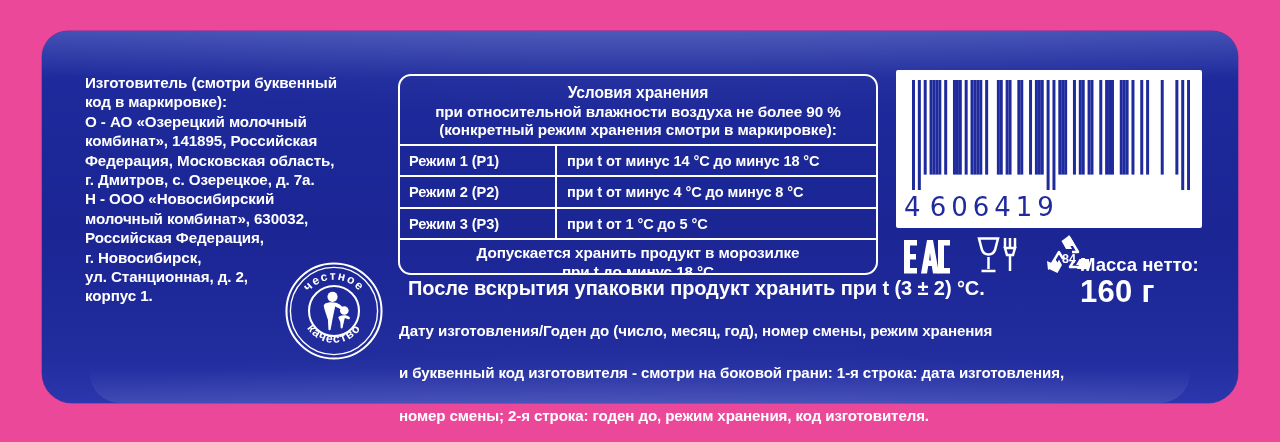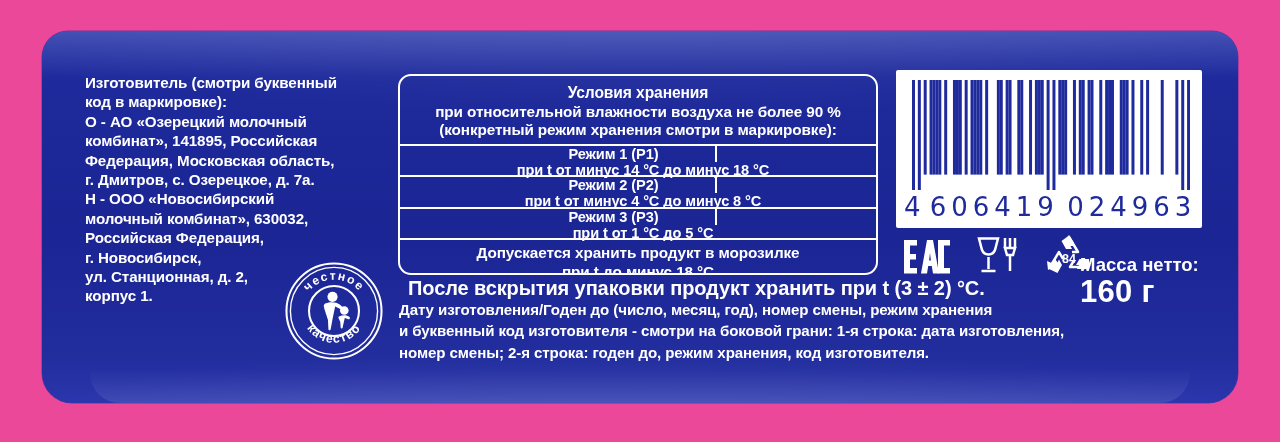--- a/index.html
+++ b/index.html
@@ -95,21 +95,20 @@
     padding: 8px 4px 4px;
     font-size: 15.3px;
     line-height: 18.6px;
   }
   #storage-table-header .ttl { font-size: 15.6px; }
   .srow {
     display: flex;
     border-top: 2.2px solid #ffffff;
     height: 29.5px;
     align-items: center;
-    flex-direction: column;
   }
   .srow .cell-mode {
     width: 157px;
     box-sizing: border-box;
     padding-left: 9px;
     border-right: 2.2px solid #ffffff;
     height: 100%;
     display: flex;
     align-items: center;
     font-size: 14.6px;
@@ -142,21 +141,21 @@
     white-space: pre;
   }
   #date-note {
     position: absolute;
     left: 357px;
     top: 268px;
     font-size: 15.1px;
     line-height: 21.4px;
     z-index: 3;
   }
-  #date-note div { white-space: pre; }
+  #date-note div { white-space: pre; margin-top: 21px; }
 
   
   #barcode-box {
     position: absolute;
     left: 854px;
     top: 39px;
     width: 306px;
     height: 158px;
     background: #ffffff;
     border-radius: 2px;
@@ -359,21 +358,20 @@
             <rect x="78" y="0" width="1.02" height="86" fill="#1f2a9c"></rect>
             <rect x="80" y="0" width="1.02" height="86" fill="#1f2a9c"></rect>
             <rect x="85" y="0" width="1.02" height="86" fill="#1f2a9c"></rect>
             <rect x="90" y="0" width="1.02" height="86" fill="#1f2a9c"></rect>
             <rect x="92" y="0" width="1.02" height="100" fill="#1f2a9c"></rect>
             <rect x="94" y="0" width="1.02" height="100" fill="#1f2a9c"></rect>
           </svg></div>
       <div id="barcode-digits">
         <span id="bc-g0" style="left: 2px;">4</span>
         <span id="bc-g1" style="left: 27.7053px; letter-spacing: 4.98421px;">606419</span>
-        <span id="bc-g2" style="left: 165.242px; letter-spacing: 4.98421px;">024963</span>
       </div>
     </div>
 
     <div id="symbols">
 
       <div>
         <svg width="48" height="36" viewBox="0 0 96 72" aria-hidden="true">
           <g fill="#ffffff">
 
             <path d="M2,4 H28 V15 H14 V32 H26 V43 H14 V60 H28 V71 H2 Z"></path>

